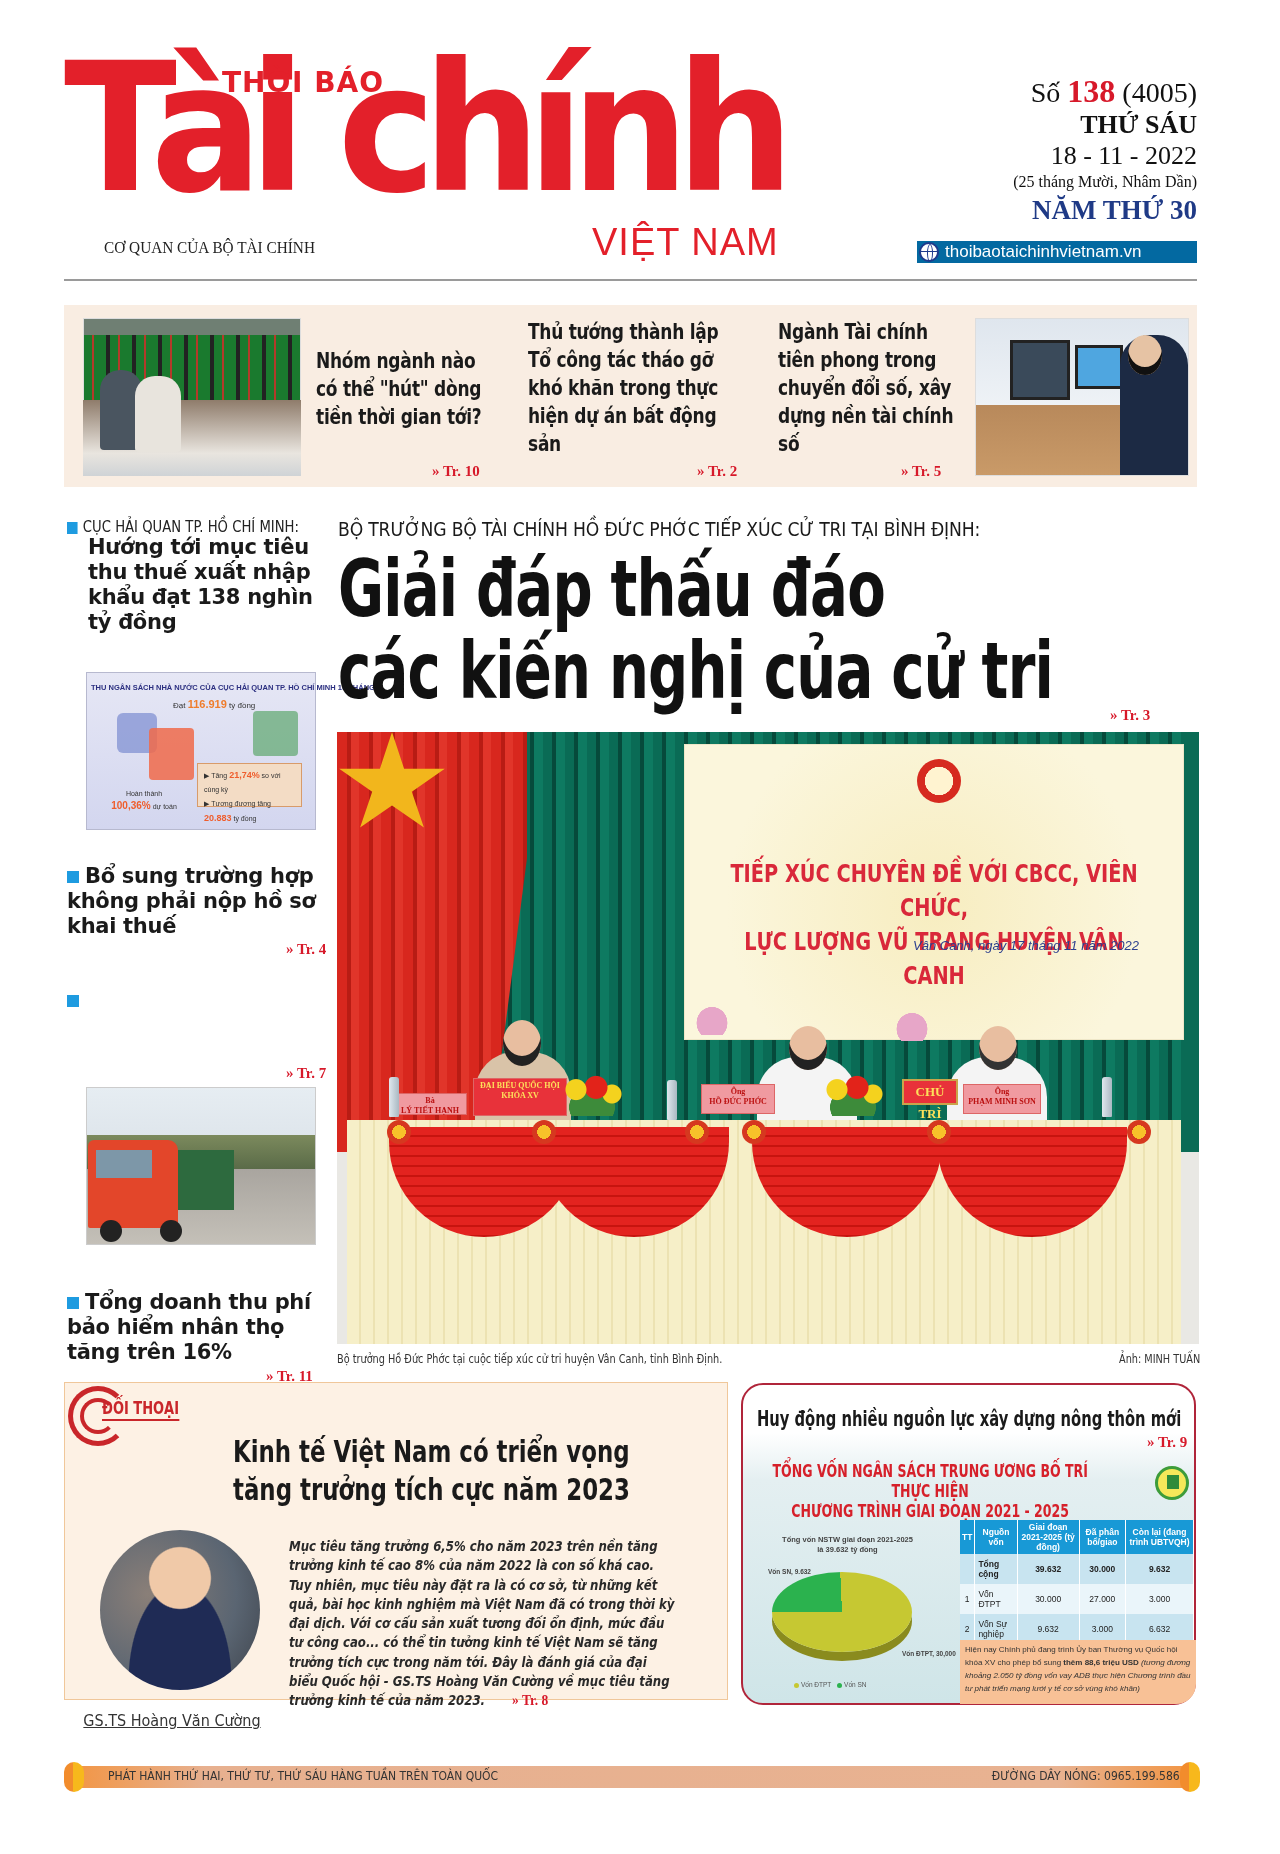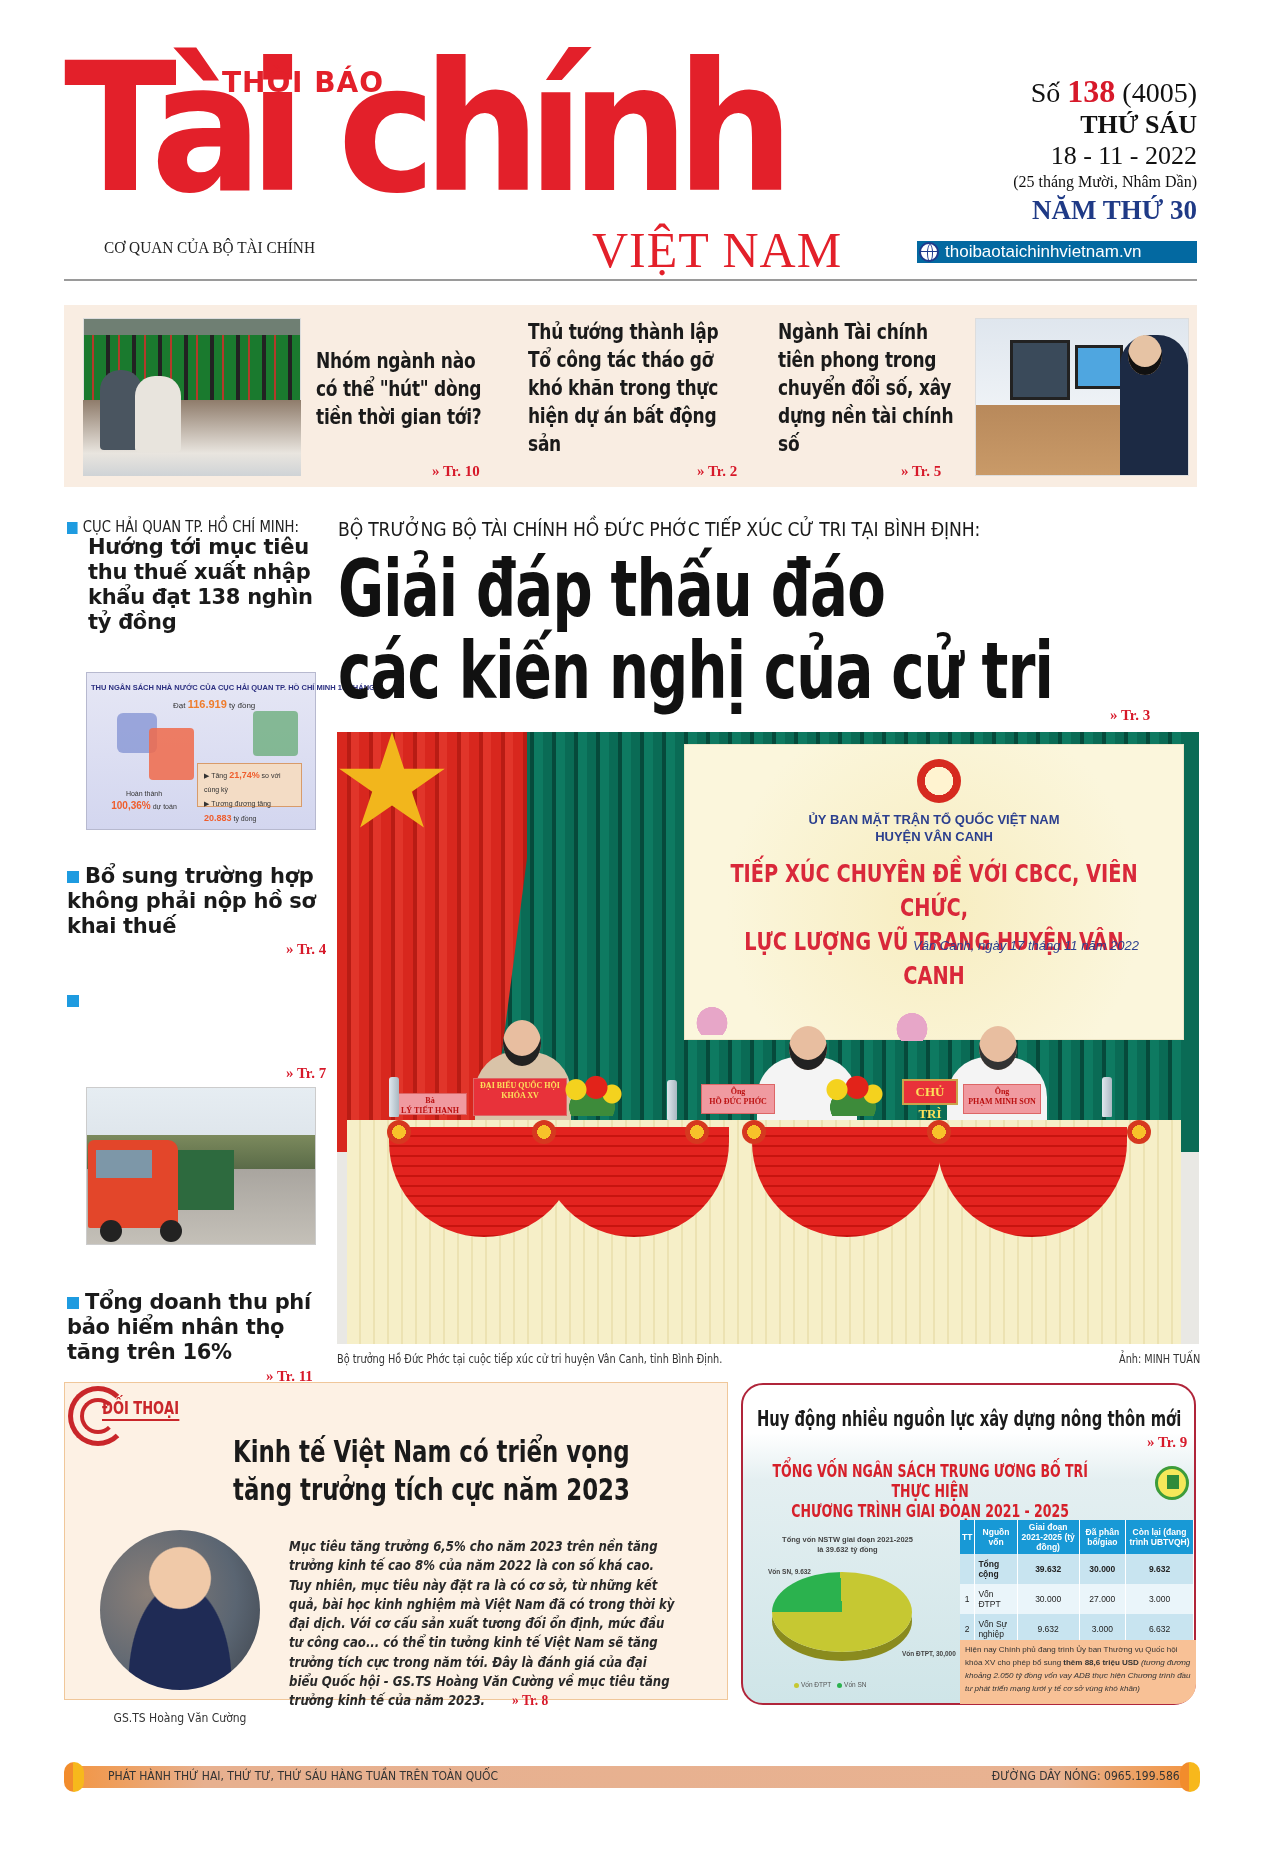--- a/index.html
+++ b/index.html
@@ -3,21 +3,21 @@
 <meta charset="utf-8">
 <style>
   * { box-sizing: border-box; margin: 0; padding: 0; }
   html, body { width: 1280px; height: 1854px; background: #ffffff; overflow: hidden; }
   body { position: relative; font-family: "Liberation Sans", sans-serif; color: #1a1a1a; }
   .abs { position: absolute; }
 
   
   .mast-thoibao { left: 222px; top: 66px; font-family: "DejaVu Sans", sans-serif; font-weight: 900; font-size: 28px; color: #e3202a; letter-spacing: 1px; }
   .mast-taichinh { left: 64px; top: 40px; font-family: "DejaVu Sans", sans-serif; font-weight: 900; font-size: 178px; line-height: 1; color: #e3202a; letter-spacing: -14px; transform: scaleX(0.93); transform-origin: left top; white-space: nowrap; }
-  .mast-vietnam { left: 592px; top: 221px; font-family: Liberation Serif, serif; font-size: 50px; color: #e3202a; letter-spacing: 1px; }
+  .mast-vietnam { left: 592px; top: 221px; font-family: Liberation Sans, sans-serif; font-size: 38px; color: #e3202a; letter-spacing: 1px; }
   .mast-coquan { left: 104px; top: 238px; font-family: "Liberation Serif", serif; font-size: 17px; color: #222; transform: scaleX(0.9); transform-origin: left; }
   .mast-rule { left: 64px; top: 279px; width: 1133px; height: 2px; background: #9a9a9a; }
 
   .issue { right: 83px; top: 74px; text-align: right; font-family: "Liberation Serif", serif; color: #111; }
   .issue-no { font-size: 28px; line-height: 34px; }
   .issue-no .num { color: #d7192a; font-weight: bold; font-size: 32px; }
   .issue-day { font-size: 26px; font-weight: bold; line-height: 30px; }
   .issue-date { font-size: 26px; line-height: 32px; }
   .issue-lunar { font-size: 16px; line-height: 20px; }
   .issue-year { font-size: 27px; font-weight: bold; color: #1f3a86; line-height: 36px; }
@@ -112,21 +112,21 @@
   .caption { left: 337px; top: 1352px; font-family: "DejaVu Sans Condensed", "DejaVu Sans", sans-serif; font-size: 12px; color: #333; transform: scaleX(0.9); transform-origin: left; white-space: nowrap; }
   .credit { right: 80px; top: 1352px; font-family: "DejaVu Sans Condensed", "DejaVu Sans", sans-serif; font-size: 12px; color: #333; transform: scaleX(0.9); transform-origin: right; }
 
   
   .dialog-box { left: 64px; top: 1382px; width: 664px; height: 318px; background: #fdf1e4; border: 1px solid #f0c79a; }
   .dlogo-ring { left: 68px; top: 1386px; width: 60px; height: 60px; border-radius: 50%; border: 5px solid #c9262a; border-right-color: transparent; }
   .dlogo-ring2 { left: 80px; top: 1398px; width: 36px; height: 36px; border-radius: 50%; border: 4px solid #c9262a; border-right-color: transparent; }
   .dlogo-text { left: 102px; top: 1398px; font-family: "DejaVu Sans Condensed", "DejaVu Sans", sans-serif; font-weight: bold; font-size: 17px; color: #c9262a; transform: scaleX(0.85); transform-origin: left; border-bottom: 2px solid #c9262a; padding-bottom: 1px; }
   .dialog-head { left: 233px; top: 1432px; width: 480px; font-family: "DejaVu Sans Condensed", "DejaVu Sans", sans-serif; font-weight: 900; font-size: 31px; line-height: 38px; color: #1a1a1a; transform: scaleX(0.82); transform-origin: left top; white-space: nowrap; }
   .portrait { left: 100px; top: 1530px; width: 160px; height: 160px; border-radius: 50%; background: radial-gradient(circle at 50% 30%, #f0c9a8 0 22%, transparent 23%), radial-gradient(ellipse at 50% 95%, #1f2b55 0 45%, transparent 46%), radial-gradient(circle at 30% 40%, #8a7f78 0%, #5a6572 60%, #3b4048 100%); }
-  .portrait-cap { left: 60px; top: 1711px; width: 240px; text-align: center; font-family: "DejaVu Sans Condensed", "DejaVu Sans", sans-serif; font-size: 12px; color: #333; }
+  .portrait-cap { left: 52px; top: 1711px; width: 240px; text-align: center; font-family: "DejaVu Sans Condensed", "DejaVu Sans", sans-serif; font-size: 16px; color: #333; text-decoration: underline; }
   .dialog-body { left: 289px; top: 1537px; width: 430px; font-family: "DejaVu Sans Condensed", "DejaVu Sans", sans-serif; font-style: italic; font-weight: bold; font-size: 14.5px; line-height: 19.3px; color: #2a2a2a; transform: scaleX(0.9); transform-origin: left top; }
   .dialog-body .tr-ref { font-style: normal; margin-left: 30px; }
 
   
   .rural-box { left: 741px; top: 1383px; width: 455px; height: 322px; border: 2px solid #b0253a; border-radius: 22px; background: linear-gradient(180deg, #fff 0 15%, #e4eff1 30%, #cfe5e8 100%); overflow: hidden; }
   .rural-head { left: 757px; top: 1407px; font-family: "DejaVu Sans Condensed", "DejaVu Sans", sans-serif; font-weight: 900; font-size: 21px; color: #1a1a1a; transform: scaleX(0.78); transform-origin: left; white-space: nowrap; }
   .tr-rural { left: 1147px; top: 1434px; }
   .rural-title { left: 758px; top: 1461px; font-family: "DejaVu Sans Condensed", "DejaVu Sans", sans-serif; font-weight: bold; font-size: 17px; line-height: 20px; color: #d6202a; text-align: center; width: 420px; transform: scaleX(0.82); transform-origin: left top; }
   .rural-logo { left: 1155px; top: 1466px; width: 34px; height: 34px; border-radius: 50%; border: 3px solid #3d9c3a; background: #f5e85a; }
   .rural-logo::after { content: ""; position: absolute; left: 9px; top: 6px; width: 12px; height: 14px; background: #2e8b3a; }
@@ -253,24 +253,20 @@
 </div>
 <div class="abs tr-ref tr-main">» Tr. 3</div>
 
 <div class="abs photo">
   <div class="curtain-green"></div>
   <div class="curtain-red"></div>
   <div class="star"></div>
   <div class="wall-right"></div>
   <div class="banner">
     <div class="banner-emblem"></div>
-    <div class="banner-org">
-      <div>ỦY BAN MẶT TRẬN TỔ QUỐC VIỆT NAM</div>
-      <div>HUYỆN VÂN CANH</div>
-    </div>
     <div class="banner-title">
       <div>TIẾP XÚC CHUYÊN ĐỀ VỚI CBCC, VIÊN CHỨC,</div>
       <div>LỰC LƯỢNG VŨ TRANG HUYỆN VÂN CANH</div>
     </div>
     <div class="banner-place">Vân Canh, ngày 17 tháng 11 năm 2022</div>
     <div class="lotus" style="left:0;top:250px"></div>
     <div class="lotus" style="left:200px;top:256px"></div>
   </div>
   <div class="floor"></div>
 

